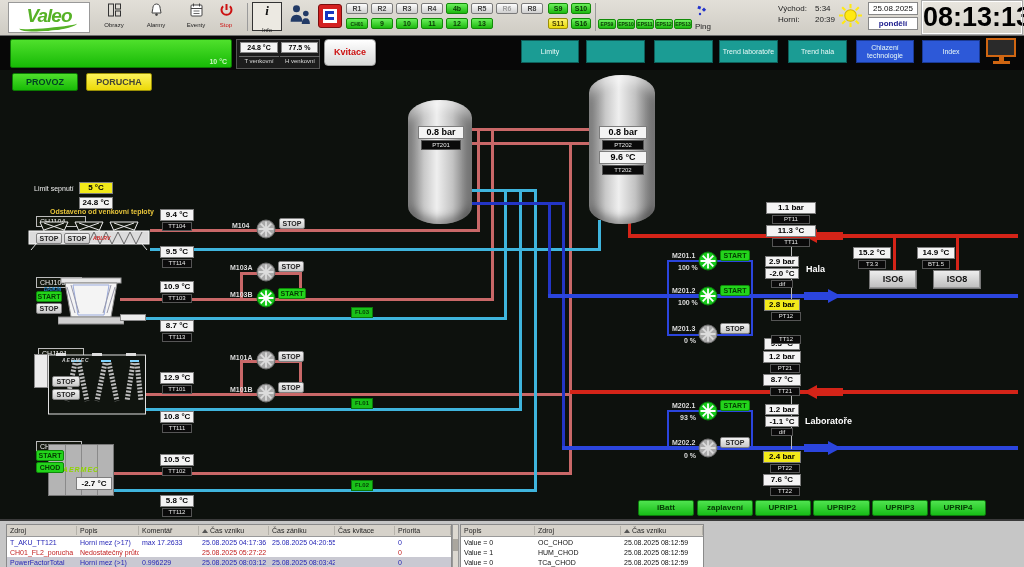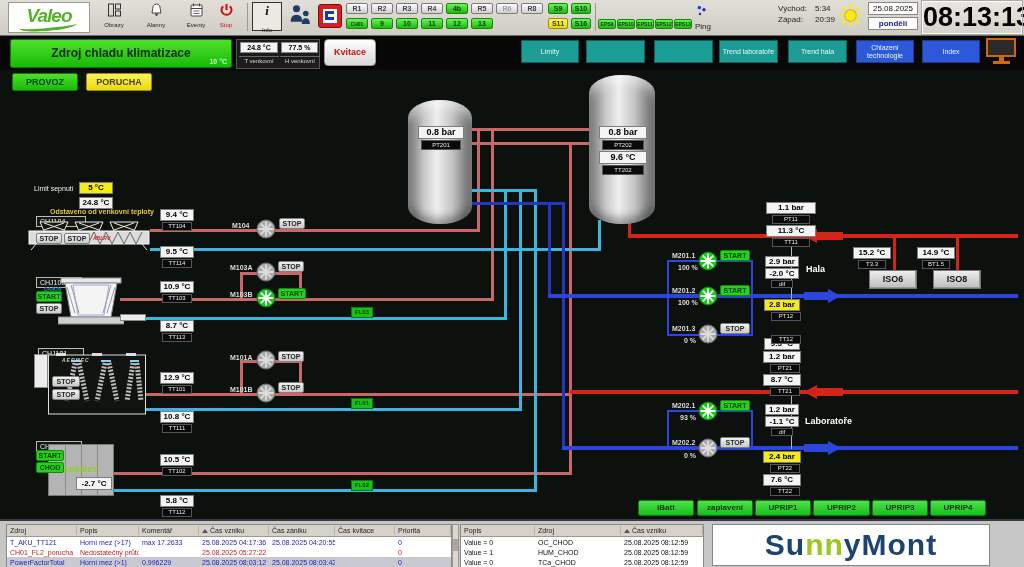--- a/index.html
+++ b/index.html
@@ -197,38 +197,37 @@
           <g fill="#2233cc">
             <rect x="1" y="1" width="3" height="3" transform="rotate(20 2 2)"></rect>
             <rect x="6" y="3" width="3" height="3" transform="rotate(45 7 4)"></rect>
             <circle cx="3" cy="9" r="1.2"></circle>
           </g>
         </svg>
       <span class="ping-lbl">Ping</span>
     </div>
     <span class="suntext" style="left:778px;top:4px">Východ:</span>
     <span class="suntext" style="left:815px;top:4px">5:34</span>
-    <span class="suntext" style="left:778px;top:15px">Západ:</span>
+    <span class="suntext" style="left:778px;top:15px">Horní:</span>
     <span class="suntext" style="left:815px;top:15px">20:39</span>
     <div class="sun">
       <svg viewBox="0 0 24 24">
           <circle cx="12" cy="12" r="5.5" fill="#ffe913" stroke="#d4b800"></circle>
           <g stroke="#ffe913" stroke-width="2">
             <path d="M12 1v4M12 19v4M1 12h4M19 12h4M4 4l3 3M17 17l3 3M20 4l-3 3M7 17l-3 3"></path>
           </g>
         </svg>
     </div>
     <div class="datebox" style="top:2px">25.08.2025</div>
     <div class="datebox daybox" style="top:17px">pondělí</div>
     <div class="clock">08:13:13</div>
   </div>
 
   <div class="navstrip">
     <div class="title-btn">
-      <span class="title-txt">Zdroj chladu klimatizace</span>
       <span class="title-temp">10 °C</span>
     </div>
     <div class="envbox">
       <div class="env-val" style="left:3px">24.8 °C</div>
       <div class="env-val" style="left:44px;width:37px">77.5 %</div>
       <div class="env-lbl" style="left:2px">T venkovní</div>
       <div class="env-lbl" style="left:43px">H venkovní</div>
     </div>
     <div class="kvit">Kvitace</div>
     <div class="tbtn" style="left:521px;width:58px">Limity</div>
@@ -579,18 +578,15 @@
         <div>Value = 1</div>
           <div>HUM_CHOD</div>
           <div>25.08.2025 08:12:59</div>
       </div>
       <div class="trow ev-grid">
         <div>Value = 0</div>
           <div>TCa_CHOD</div>
           <div>25.08.2025 08:12:59</div>
       </div>
     </div>
-    <div class="smlogo">
-      <span class="b">Su</span><span class="g">nn</span><span class="b">yMont</span>
-    </div>
   </div>
 
 </div>
 
 </body></html>

